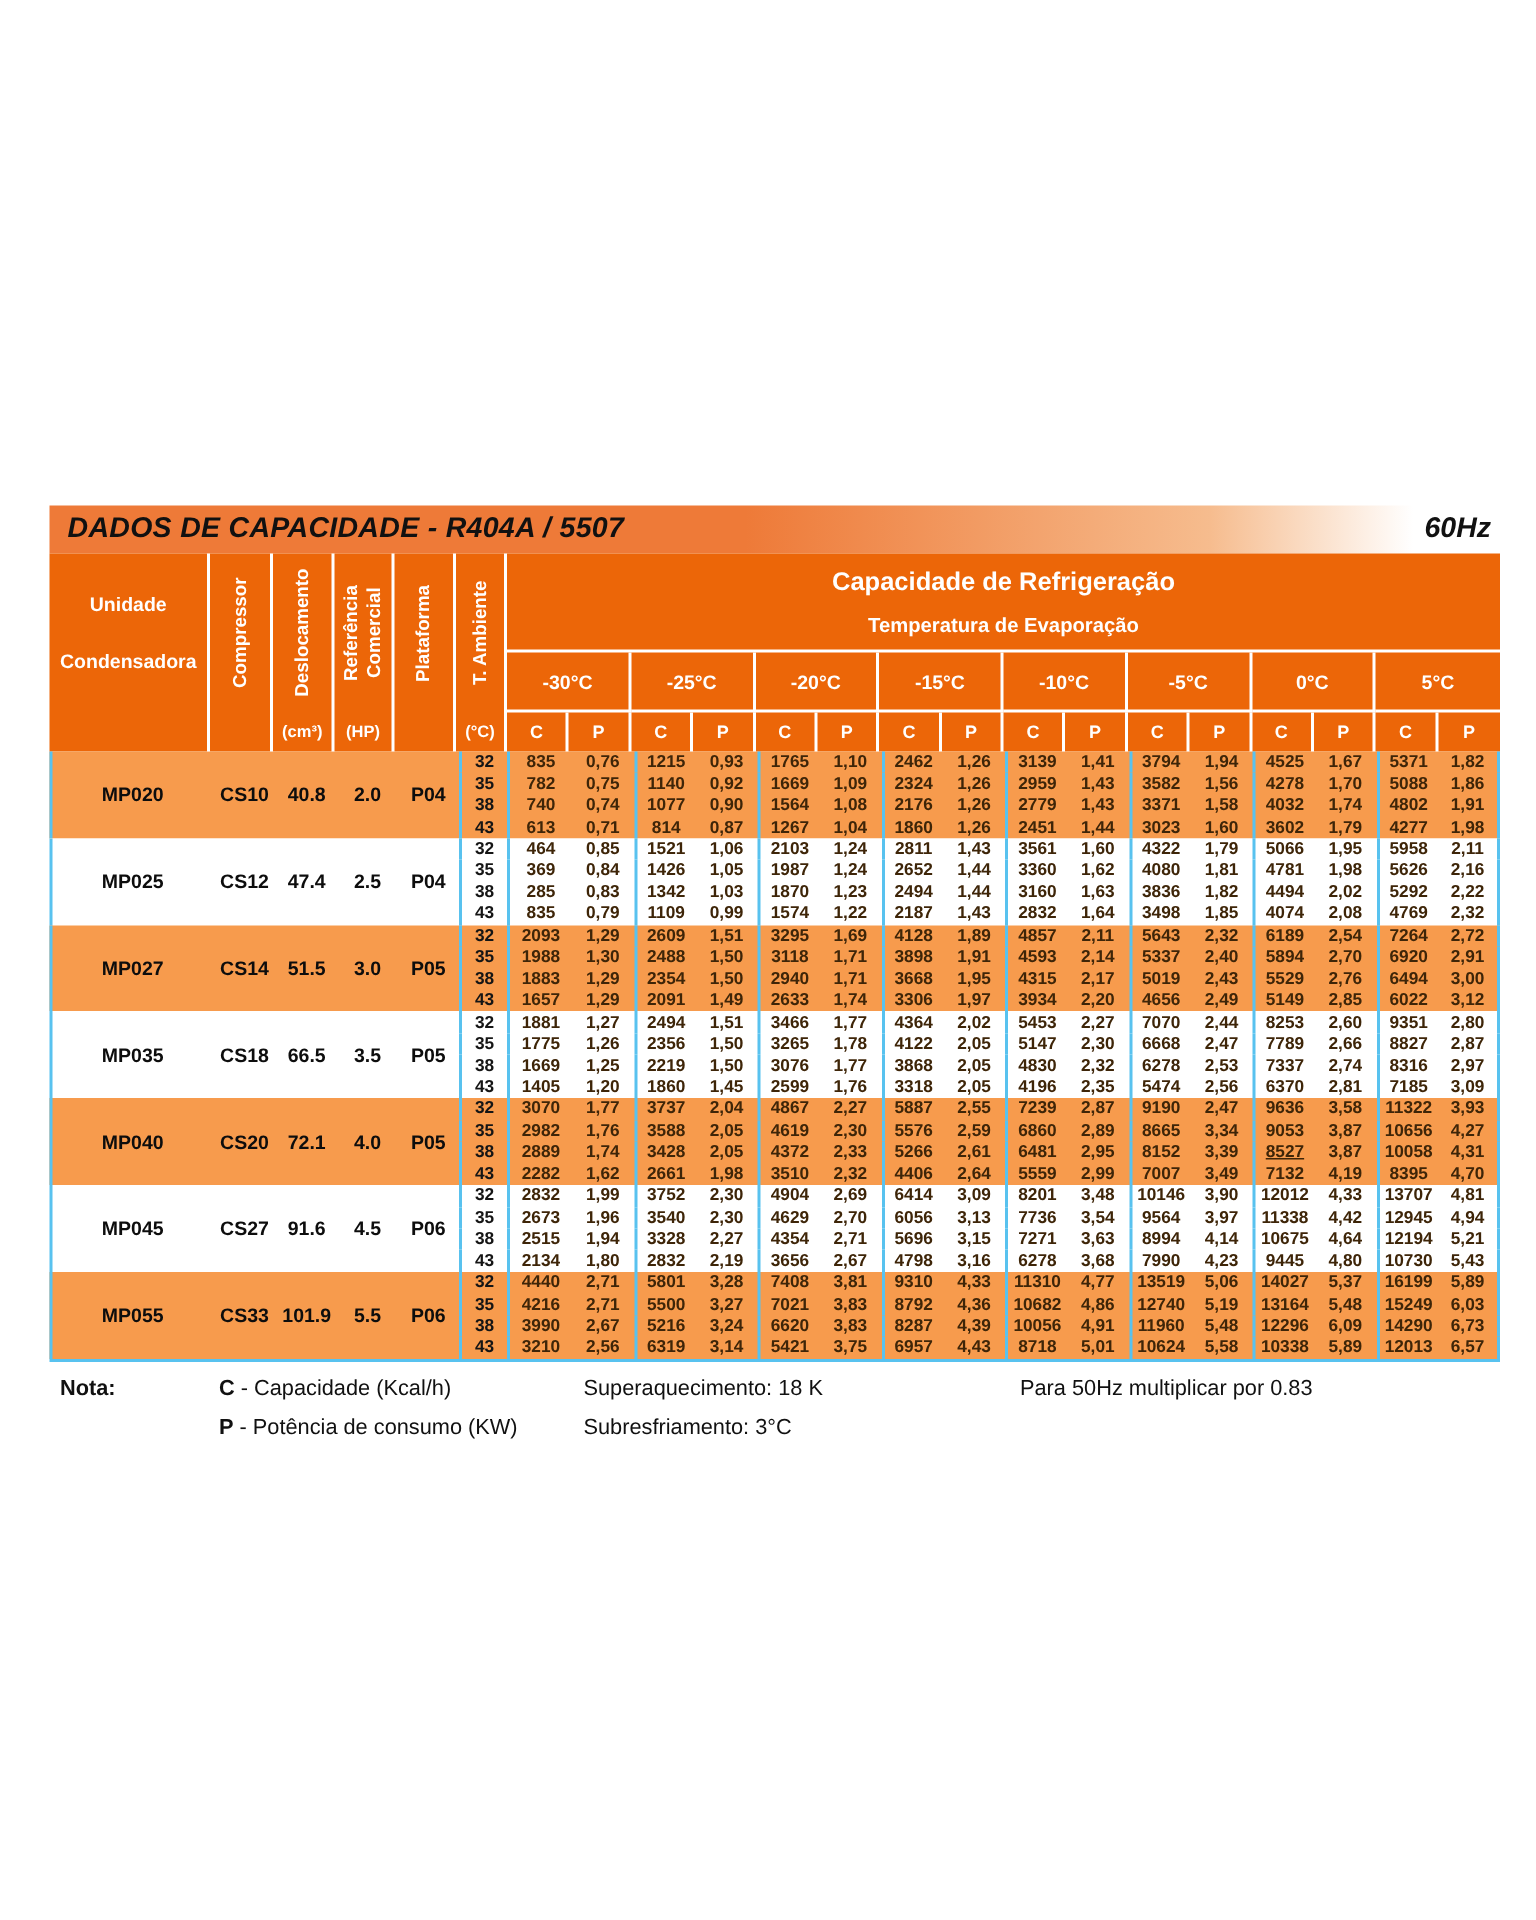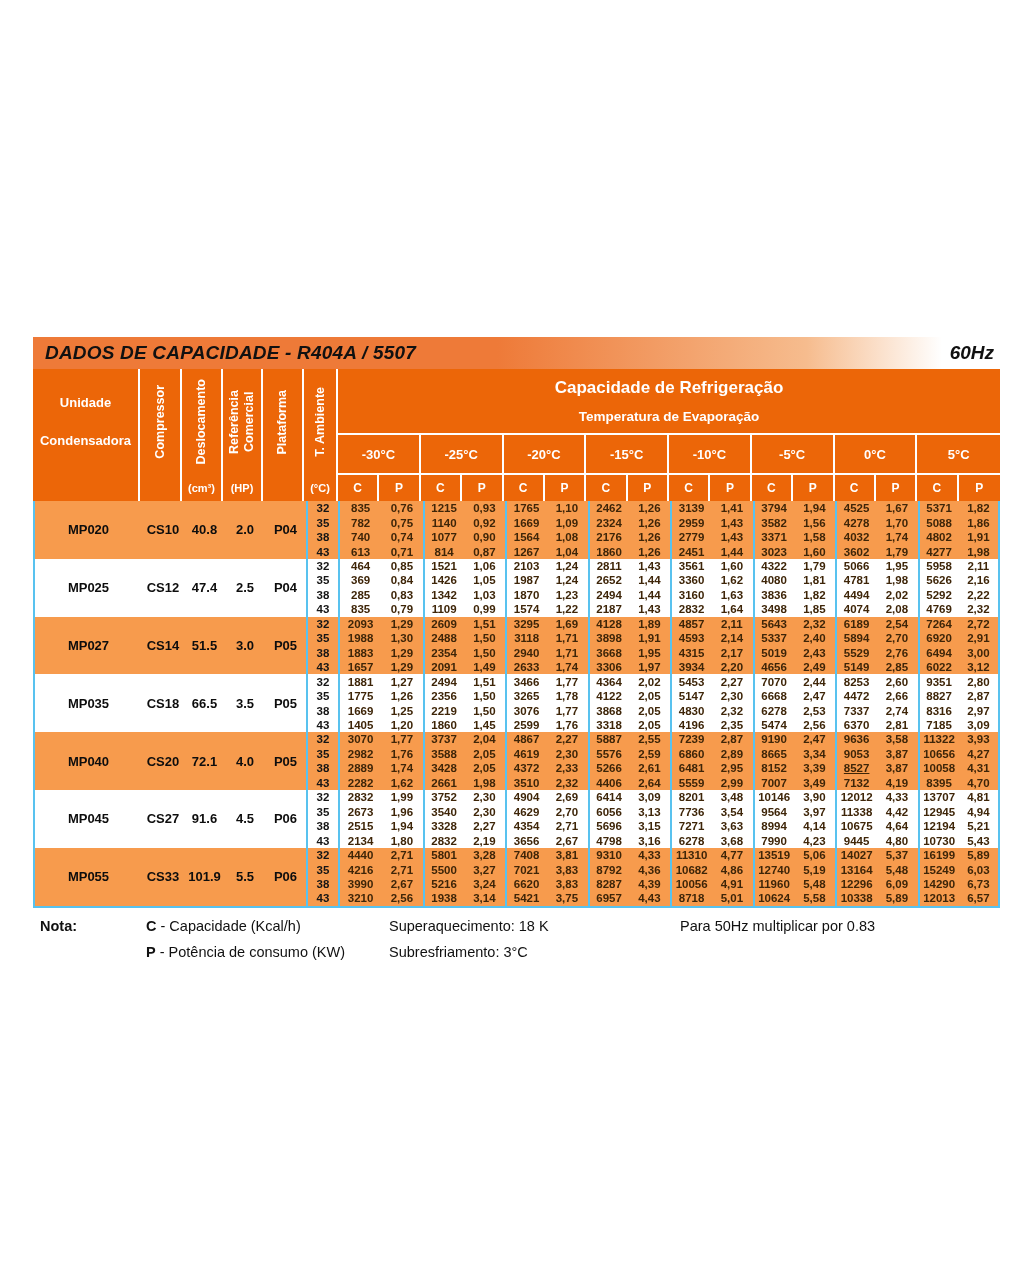--- a/index.html
+++ b/index.html
@@ -382,21 +382,21 @@
           <div class="vcell gs" style="grid-area: 2 / 9;">2356</div>
           <div class="vcell" style="grid-area: 2 / 10;">1,50</div>
           <div class="vcell gs" style="grid-area: 2 / 11;">3265</div>
           <div class="vcell" style="grid-area: 2 / 12;">1,78</div>
           <div class="vcell gs" style="grid-area: 2 / 13;">4122</div>
           <div class="vcell" style="grid-area: 2 / 14;">2,05</div>
           <div class="vcell gs" style="grid-area: 2 / 15;">5147</div>
           <div class="vcell" style="grid-area: 2 / 16;">2,30</div>
           <div class="vcell gs" style="grid-area: 2 / 17;">6668</div>
           <div class="vcell" style="grid-area: 2 / 18;">2,47</div>
-          <div class="vcell gs" style="grid-area: 2 / 19;">4472</div>
+          <div class="vcell gs" style="grid-area: 2 / 19;">7789</div>
           <div class="vcell" style="grid-area: 2 / 20;">2,66</div>
           <div class="vcell gs" style="grid-area: 2 / 21;">8827</div>
           <div class="vcell ge" style="grid-area: 2 / 22;">2,87</div>
           <div class="tcell" style="grid-area: 3 / 6;">38</div>
           <div class="vcell" style="grid-area: 3 / 7;">1669</div>
           <div class="vcell" style="grid-area: 3 / 8;">1,25</div>
           <div class="vcell gs" style="grid-area: 3 / 9;">2219</div>
           <div class="vcell" style="grid-area: 3 / 10;">1,50</div>
           <div class="vcell gs" style="grid-area: 3 / 11;">3076</div>
           <div class="vcell" style="grid-area: 3 / 12;">1,77</div>
@@ -631,21 +631,21 @@
           <div class="vcell" style="grid-area: 3 / 16;">4,91</div>
           <div class="vcell gs" style="grid-area: 3 / 17;">11960</div>
           <div class="vcell" style="grid-area: 3 / 18;">5,48</div>
           <div class="vcell gs" style="grid-area: 3 / 19;">12296</div>
           <div class="vcell" style="grid-area: 3 / 20;">6,09</div>
           <div class="vcell gs" style="grid-area: 3 / 21;">14290</div>
           <div class="vcell ge" style="grid-area: 3 / 22;">6,73</div>
           <div class="tcell" style="grid-area: 4 / 6;">43</div>
           <div class="vcell" style="grid-area: 4 / 7;">3210</div>
           <div class="vcell" style="grid-area: 4 / 8;">2,56</div>
-          <div class="vcell gs" style="grid-area: 4 / 9;">1938</div>
+          <div class="vcell gs" style="grid-area: 4 / 9;">6319</div>
           <div class="vcell" style="grid-area: 4 / 10;">3,14</div>
           <div class="vcell gs" style="grid-area: 4 / 11;">5421</div>
           <div class="vcell" style="grid-area: 4 / 12;">3,75</div>
           <div class="vcell gs" style="grid-area: 4 / 13;">6957</div>
           <div class="vcell" style="grid-area: 4 / 14;">4,43</div>
           <div class="vcell gs" style="grid-area: 4 / 15;">8718</div>
           <div class="vcell" style="grid-area: 4 / 16;">5,01</div>
           <div class="vcell gs" style="grid-area: 4 / 17;">10624</div>
           <div class="vcell" style="grid-area: 4 / 18;">5,58</div>
           <div class="vcell gs" style="grid-area: 4 / 19;">10338</div>

